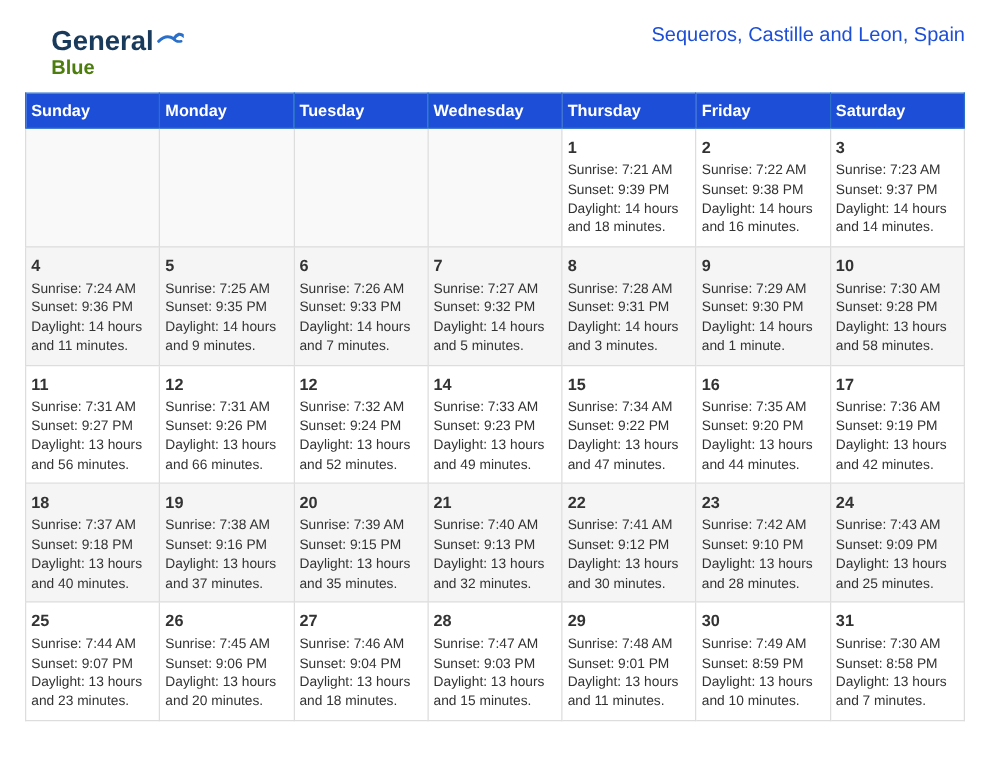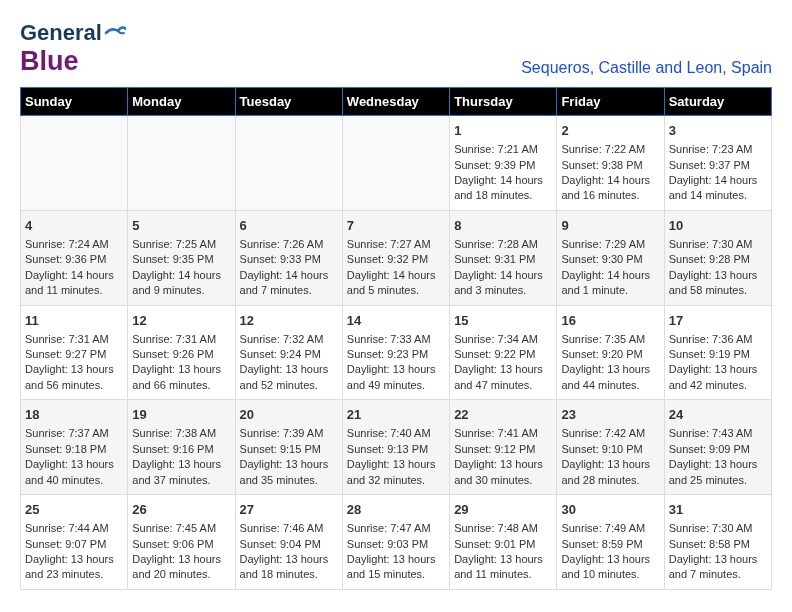--- a/index.html
+++ b/index.html
@@ -6,22 +6,23 @@
     body {
       font-family: Arial, sans-serif;
       background: #fff;
       width: 792px;
       min-height: 612px;
       padding: 20px;
     }
     .header-area {
       display: flex;
       justify-content: space-between;
-      align-items: flex-end;
+      align-items: flex-start;
       margin-bottom: 10px;
+      margin-left: 21px;
     }
     .logo {
       display: flex;
       flex-direction: column;
       align-items: flex-start;
     }
     .title-area {
       text-align: right;
     }
     .main-title {
@@ -32,21 +33,21 @@
     .subtitle {
       font-size: 16px;
       color: #1d4ed8;
     }
     table {
       width: 100%;
       border-collapse: collapse;
       font-size: 11px;
     }
     thead tr {
-      background-color: #000000;
+      background-color: #1d4ed8;
       color: #fff;
     }
     thead th {
       padding: 6px 4px;
       text-align: left;
       font-size: 13px;
       font-weight: bold;
       border: 1px solid #2a6fc9;
     }
     tbody tr {
@@ -76,23 +77,23 @@
     }
     .empty-cell {
       background-color: #f9f9f9;
     }
     .logo-wrapper {
       display: flex;
       align-items: center;
       gap: 2px;
     }
     .logo-blue {
-      color: #701a75;
+      color: #4d7c0f;
       font-weight: bold;
-      font-size: 27px;
+      font-size: 16px;
     }
     .logo-general {
       font-weight: bold;
       font-size: 22px;
       color: #1a3a5c;
     }
   </style>
 </head>
 <body>
 

